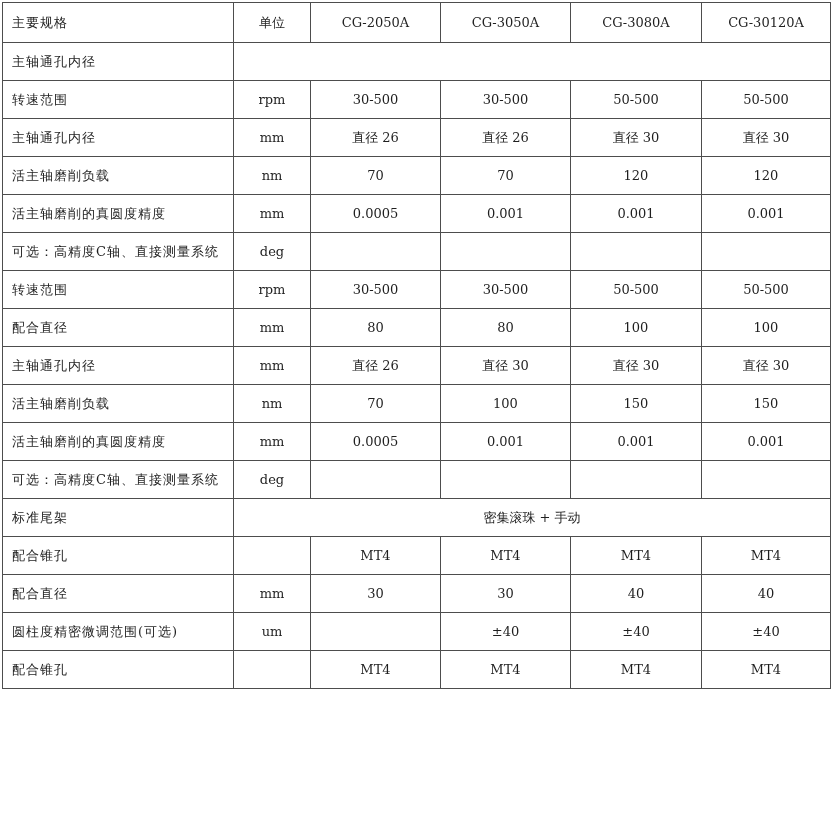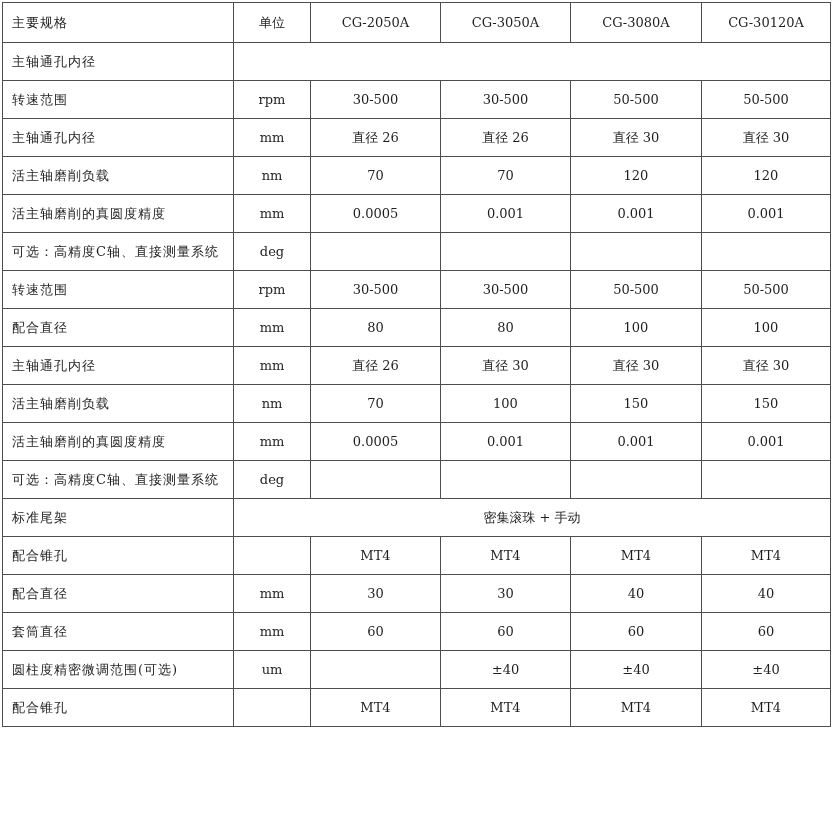--- a/index.html
+++ b/index.html
@@ -165,28 +165,20 @@
       </tr>
       <tr>
         <td class="c1">配合直径</td>
         <td class="cc">mm</td>
         <td class="cc">30</td>
         <td class="cc">30</td>
         <td class="cc">40</td>
         <td class="cc">40</td>
       </tr>
       <tr>
-        <td class="c1">套筒直径</td>
-        <td class="cc">mm</td>
-        <td class="cc">60</td>
-        <td class="cc">60</td>
-        <td class="cc">60</td>
-        <td class="cc">60</td>
-      </tr>
-      <tr>
         <td class="c1">圆柱度精密微调范围(可选)</td>
         <td class="cc">um</td>
         <td class="cc"></td>
         <td class="cc">±40</td>
         <td class="cc">±40</td>
         <td class="cc">±40</td>
       </tr>
       <tr>
         <td class="c1">配合锥孔</td>
         <td class="cc"></td>

